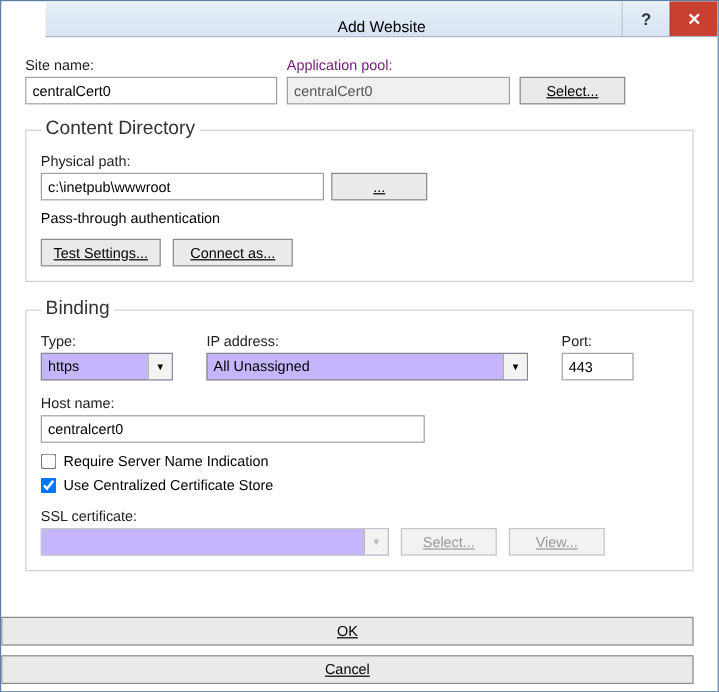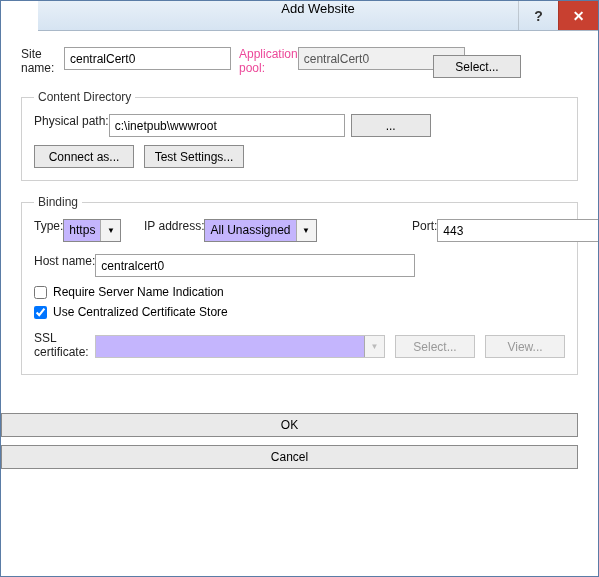--- a/index.html
+++ b/index.html
@@ -1,33 +1,33 @@
 <!DOCTYPE html>
 <html><head>
 <meta charset="utf-8">
 <style>
 * { box-sizing: border-box; margin: 0; padding: 0; }
 body { font-family: "Segoe UI", Tahoma, sans-serif; font-size: 12px; background: #fff; width: 599px; height: 577px; overflow: hidden; border: 1px solid #5a7ca6; }
-.titlebar { background: linear-gradient(#e8f0f8, #d6e4f2); border-bottom: 1px solid #a9b8c8; height: 30px; display: flex; align-items: flex-start; position: relative; margin-left: 37px; }
+.titlebar { background: linear-gradient(#e8f0f8, #d6e4f2); border-bottom: 1px solid #a9b8c8; height: 30px; display: flex; align-items: flex-end; position: relative; margin-left: 37px; }
 .titlebar .title { flex: 1; text-align: center; font-size: 13px; color: #000; }
 .titlebar .btns { position: absolute; right: 0; top: 0; height: 100%; display: flex; }
 .titlebar .tbtn { width: 40px; height: 100%; display: flex; align-items: center; justify-content: center; border-left: 1px solid rgba(0,0,0,.15); font-size: 14px; cursor: pointer; }
 .titlebar .close { background: #c84030; color: #fff; font-weight: bold; }
 .titlebar .help { color: #333; font-weight: bold; }
 .content { padding: 16px 20px 12px 20px; }
 .row { display: flex; gap: 8px; margin-bottom: 12px; align-items: flex-end; }
-.col { display: flex; flex-direction: row; }
+.col { display: flex; flex-direction: column; }
 label { color: #222; margin-bottom: 3px; }
-label.dis { color: #ec4899; }
+label.dis { color: #701a75; }
 input.txt { border: 1px solid #a0a0a0; padding: 0 5px; font: inherit; height: 23px; background: #fff; }
 input.txt.dis { background: #f0f0f0; color: #555; }
-button.btn { border: 1px solid #8a8a8a; background: #eaeaea; padding: 2px 8px; font: inherit; height: 23px; min-width: 80px; cursor: pointer; }
+button.btn { border: 1px solid #8a8a8a; background: #eaeaea; padding: 2px 8px; font: inherit; height: 23px; min-width: 80px; cursor: pointer; text-decoration: underline; }
 button.btn.dis { color: #999; border-color: #c5c5c5; background: #f2f2f2; cursor: default; }
 fieldset { border: 1px solid #d0d0d0; padding: 10px 12px 12px 12px; margin-bottom: 14px; }
-legend { padding: 0 4px; color: #333; font-size: 12px; }
+legend { padding: 0 4px; color: #333; font-size: 16px; }
 .browse { width: 28px; min-width: 0; padding: 0; }
 .chkrow { display: flex; align-items: flex-end; gap: 6px; margin: 6px 0; }
 input[type=checkbox] { width: 13px; height: 13px; }
 .select { display: flex; border: 1px solid #888; height: 23px; background: #c4b5fd; }
 .select .val { flex: 1; padding: 3px 5px; }
 .select .arrow { width: 20px; display: flex; align-items: center; justify-content: center; border-left: 1px solid #aaa; cursor: pointer; background: #f3f3f3; font-size: 8px; }
 .select.dis { color: #999; border-color: #c5c5c5; }
 .select.dis .arrow { background: #f3f3f3; color: #bbb; }
 .footer { display: flex; justify-content: flex-start; gap: 8px; padding: 12px 20px 16px 0; flex-direction: column; }
 .footer .btn { min-width: 88px; height: 24px; }
@@ -59,30 +59,31 @@
 
   <fieldset>
     <legend>Content Directory</legend>
     <div class="col" style="margin-bottom:8px">
       <label>Physical path:</label>
       <div class="row" style="margin-bottom:0; gap:6px; align-items:center">
         <input class="txt" type="text" style="width: 236px;" value="c:\inetpub\wwwroot">
         <button class="btn browse">...</button>
       </div>
     </div>
+    <div style="margin-bottom:10px">Pass-through authentication</div>
     <div class="row" style="margin-bottom:0; gap:10px">
+      <button class="btn" style="min-width:100px">Test Settings...</button>
       <button class="btn" style="min-width:100px">Connect as...</button>
-      <button class="btn" style="min-width:100px">Test Settings...</button>
     </div>
   </fieldset>
 
   <fieldset>
     <legend>Binding</legend>
 
-    <div class="row" style="gap:0">
+    <div class="row" style="gap:28px">
       <div class="col" style="width:110px">
         <label>Type:</label>
         <div class="select">
           <div class="val">https</div>
           <div class="arrow">▼</div>
         </div>
       </div>
       <div class="col" style="width:268px">
         <label>IP address:</label>
         <div class="select">

